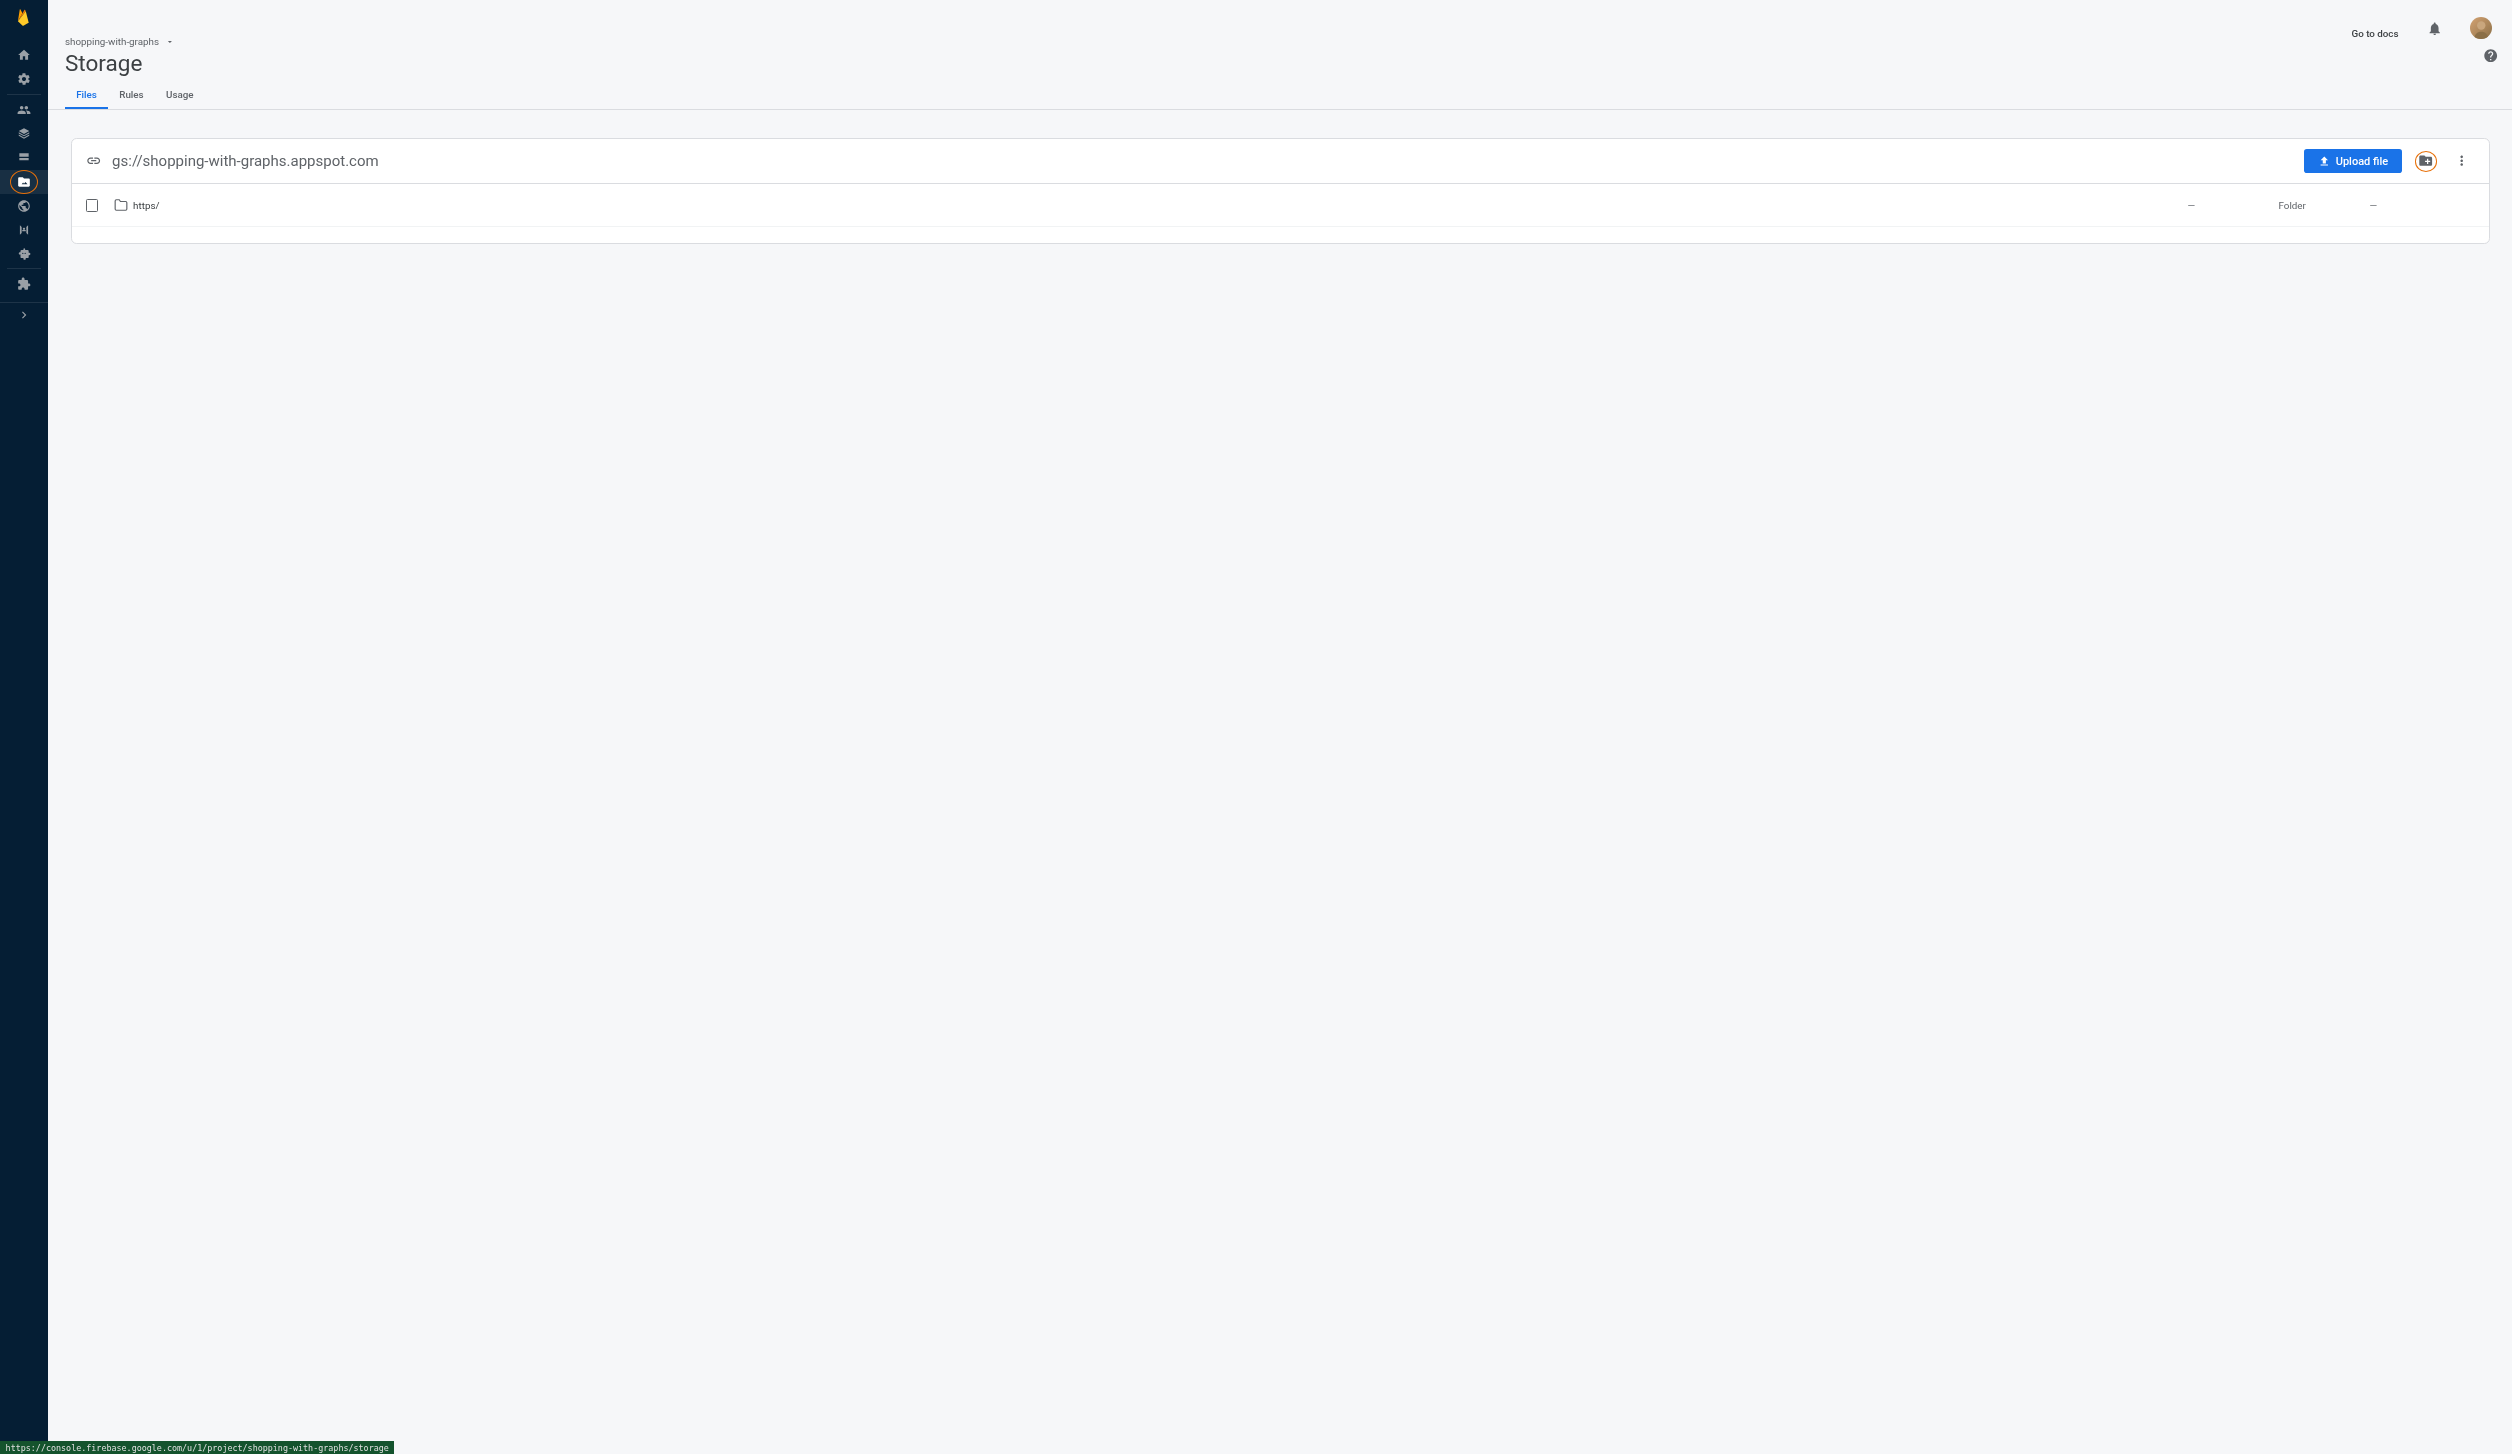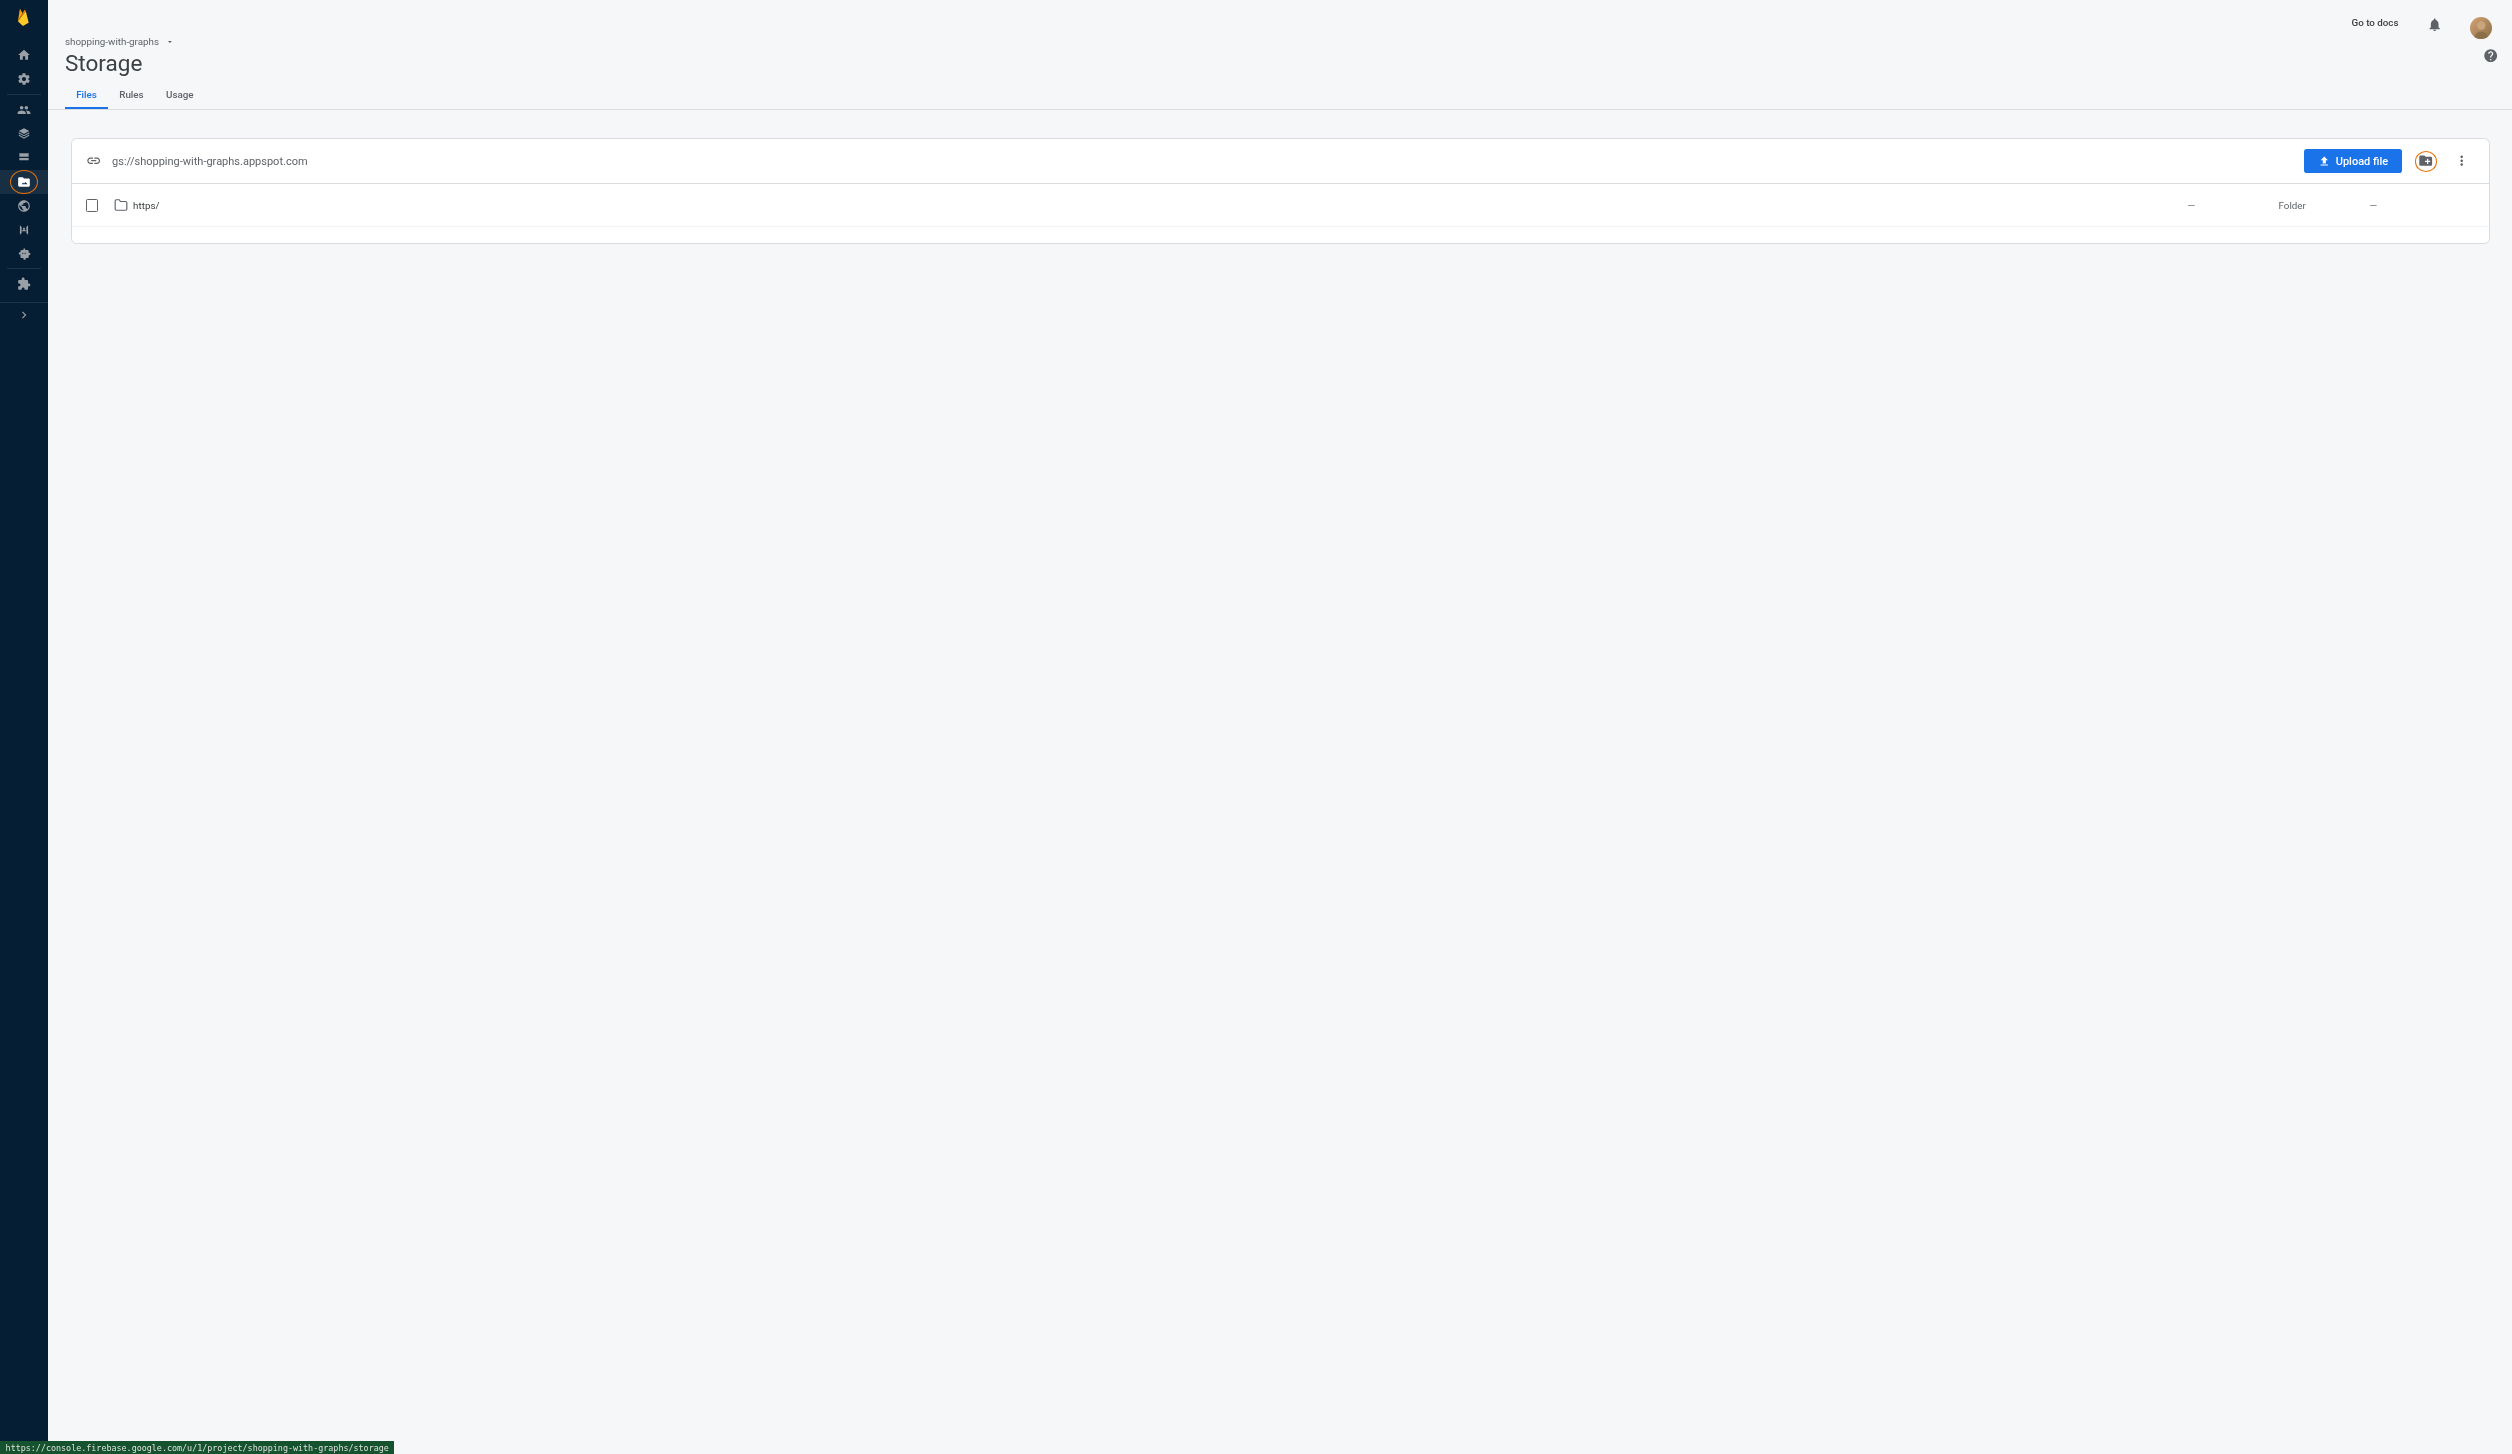--- a/index.html
+++ b/index.html
@@ -77,21 +77,21 @@
       display: flex;
       align-items: center;
       gap: 5.6px;
       color: #5f6368;
       font-size: 9.8px;
       cursor: pointer;
       margin-top: 28px;
     }
     .header-right {
       display: flex;
-      align-items: flex-start;
+      align-items: flex-end;
       gap: 28px;
     }
     .docs-link {
       color: #3c4043;
       font-size: 9.8px;
       font-weight: 500;
       text-decoration: none;
     }
     .avatar {
       width: 22.5px;
@@ -163,21 +163,21 @@
       overflow: hidden;
     }
     .path-bar {
       display: flex;
       align-items: center;
       padding: 9.8px 14px;
       gap: 11.2px;
       border-bottom: 0.7px solid #dadce0;
     }
     .path-text {
-      font-size: 11px;
+      font-size: 15px;
       color: #5f6368;
       flex: 1;
     }
     .upload-btn {
       background: #1a73e8;
       color: #fff;
       border: none;
       border-radius: 2.8px;
       padding: 5.6px 14px;
       font-size: 11px;

